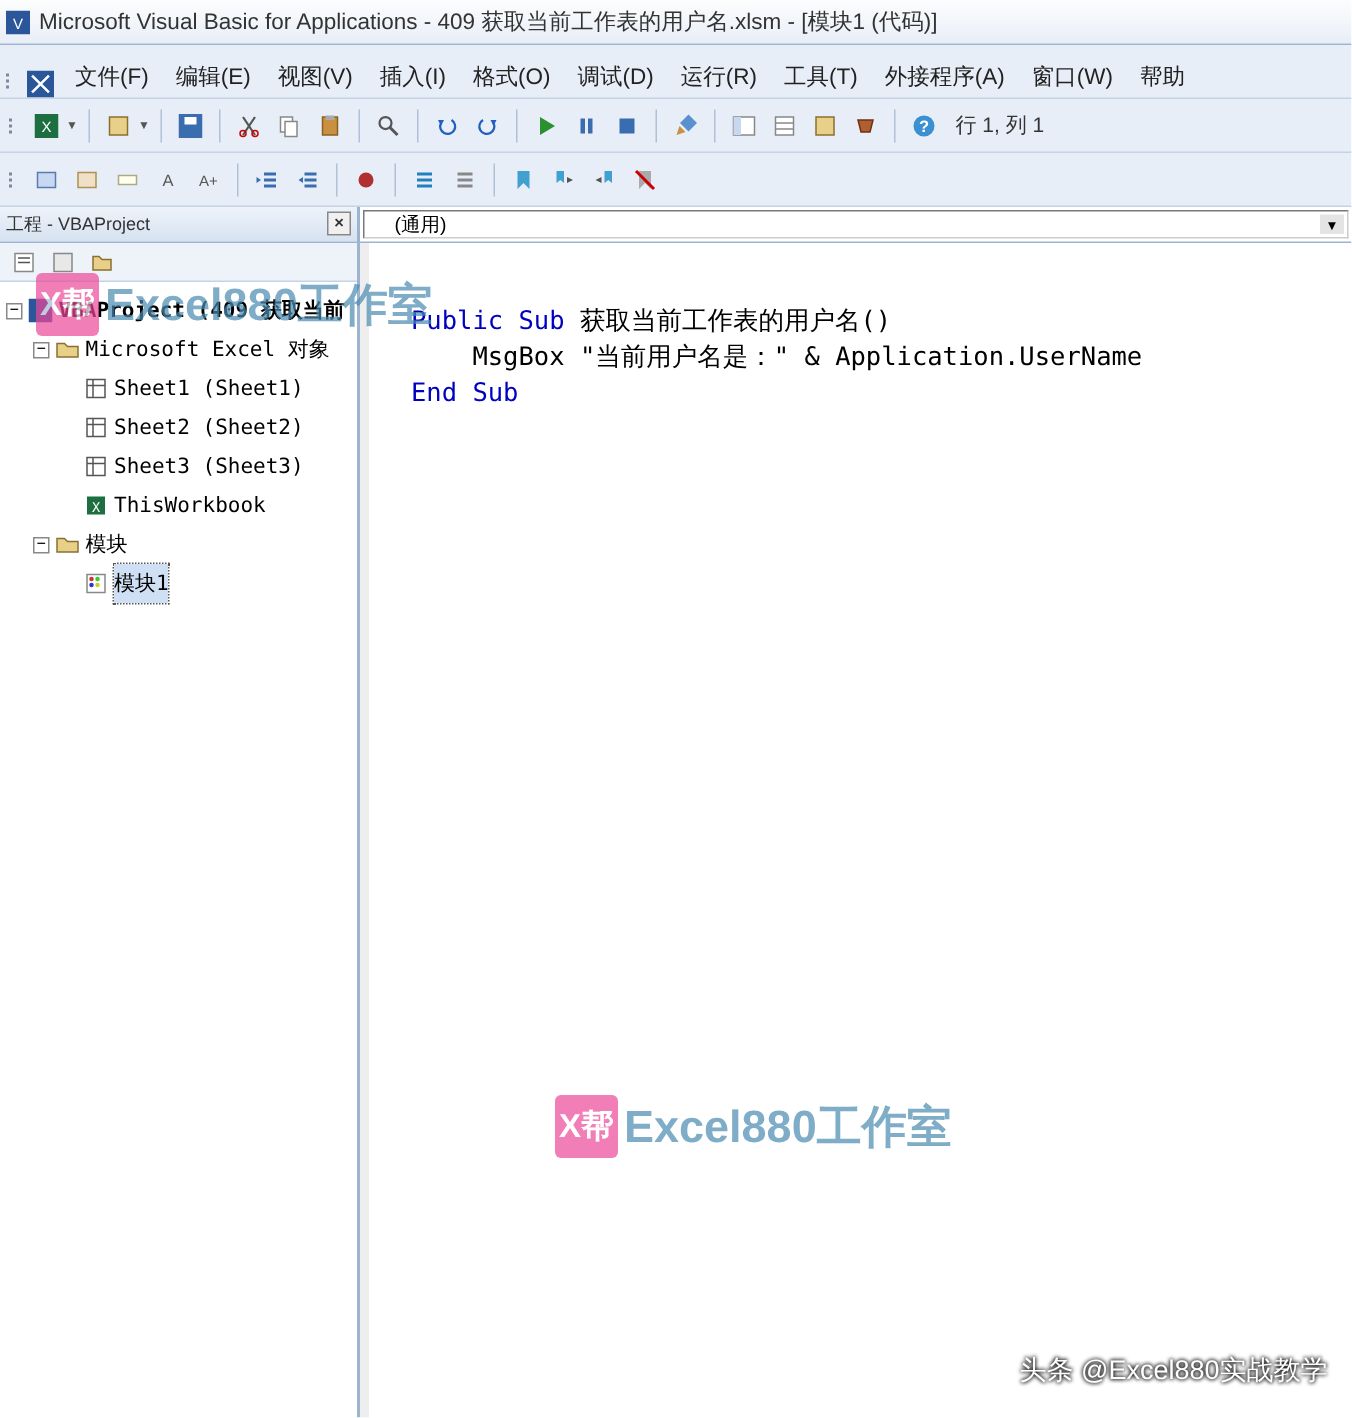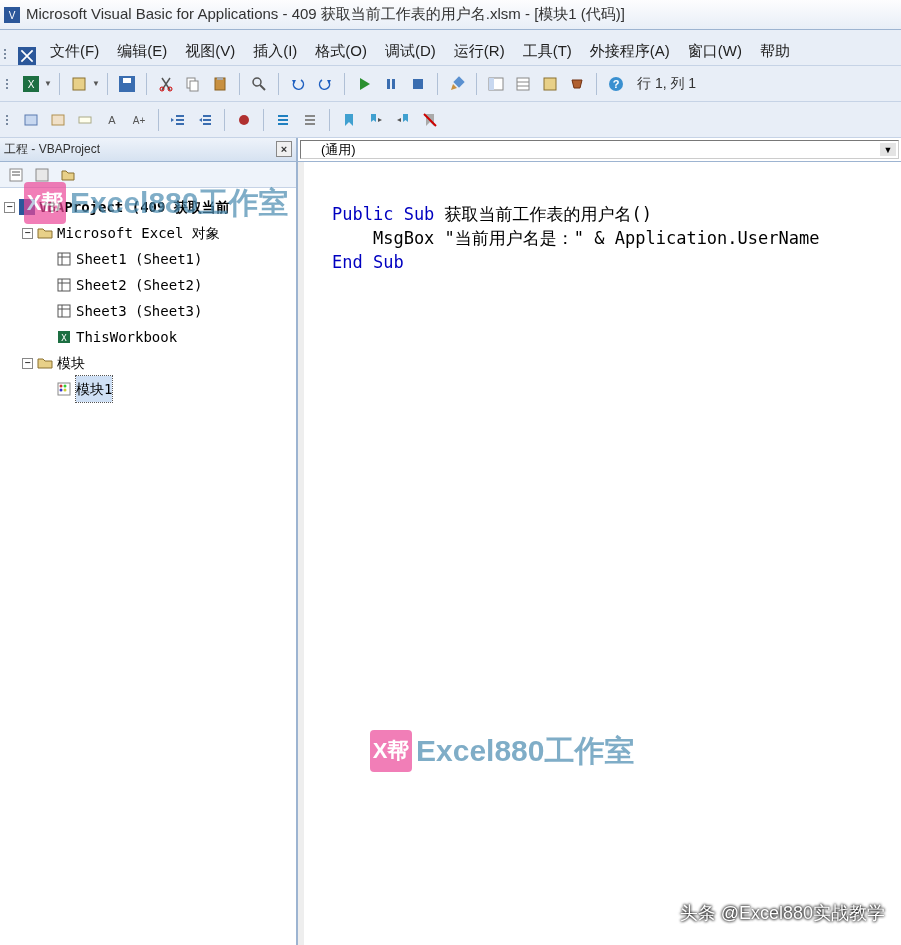--- a/index.html
+++ b/index.html
@@ -61,21 +61,21 @@
   cursor: pointer;
 }
 .tb-sep { width: 1px; height: 22px; background: #b0c0d6; margin: 0 4px; }
 .tb-drop { width: 8px; display:flex; align-items:center; justify-content:center; color:#555; font-size:8px; margin-left:-2px; cursor:pointer;}
 .status-pos { margin-left: 6px; font-size: 14px; color: #333; text-align: right; }
 .workspace {
   display: flex;
   height: calc(100% - 30px - 36px - 36px - 36px);
 }
 .project-panel {
-  width: 298px;
+  width: 240px;
   border-right: 2px solid #9db4d1;
   display: flex;
   flex-direction: column;
   background: #fff;
 }
 .panel-header {
   height: 24px;
   background: linear-gradient(#eef3fa,#d6e2f1);
   border-bottom: 1px solid #9db4d1;
   display: flex; align-items: center;

